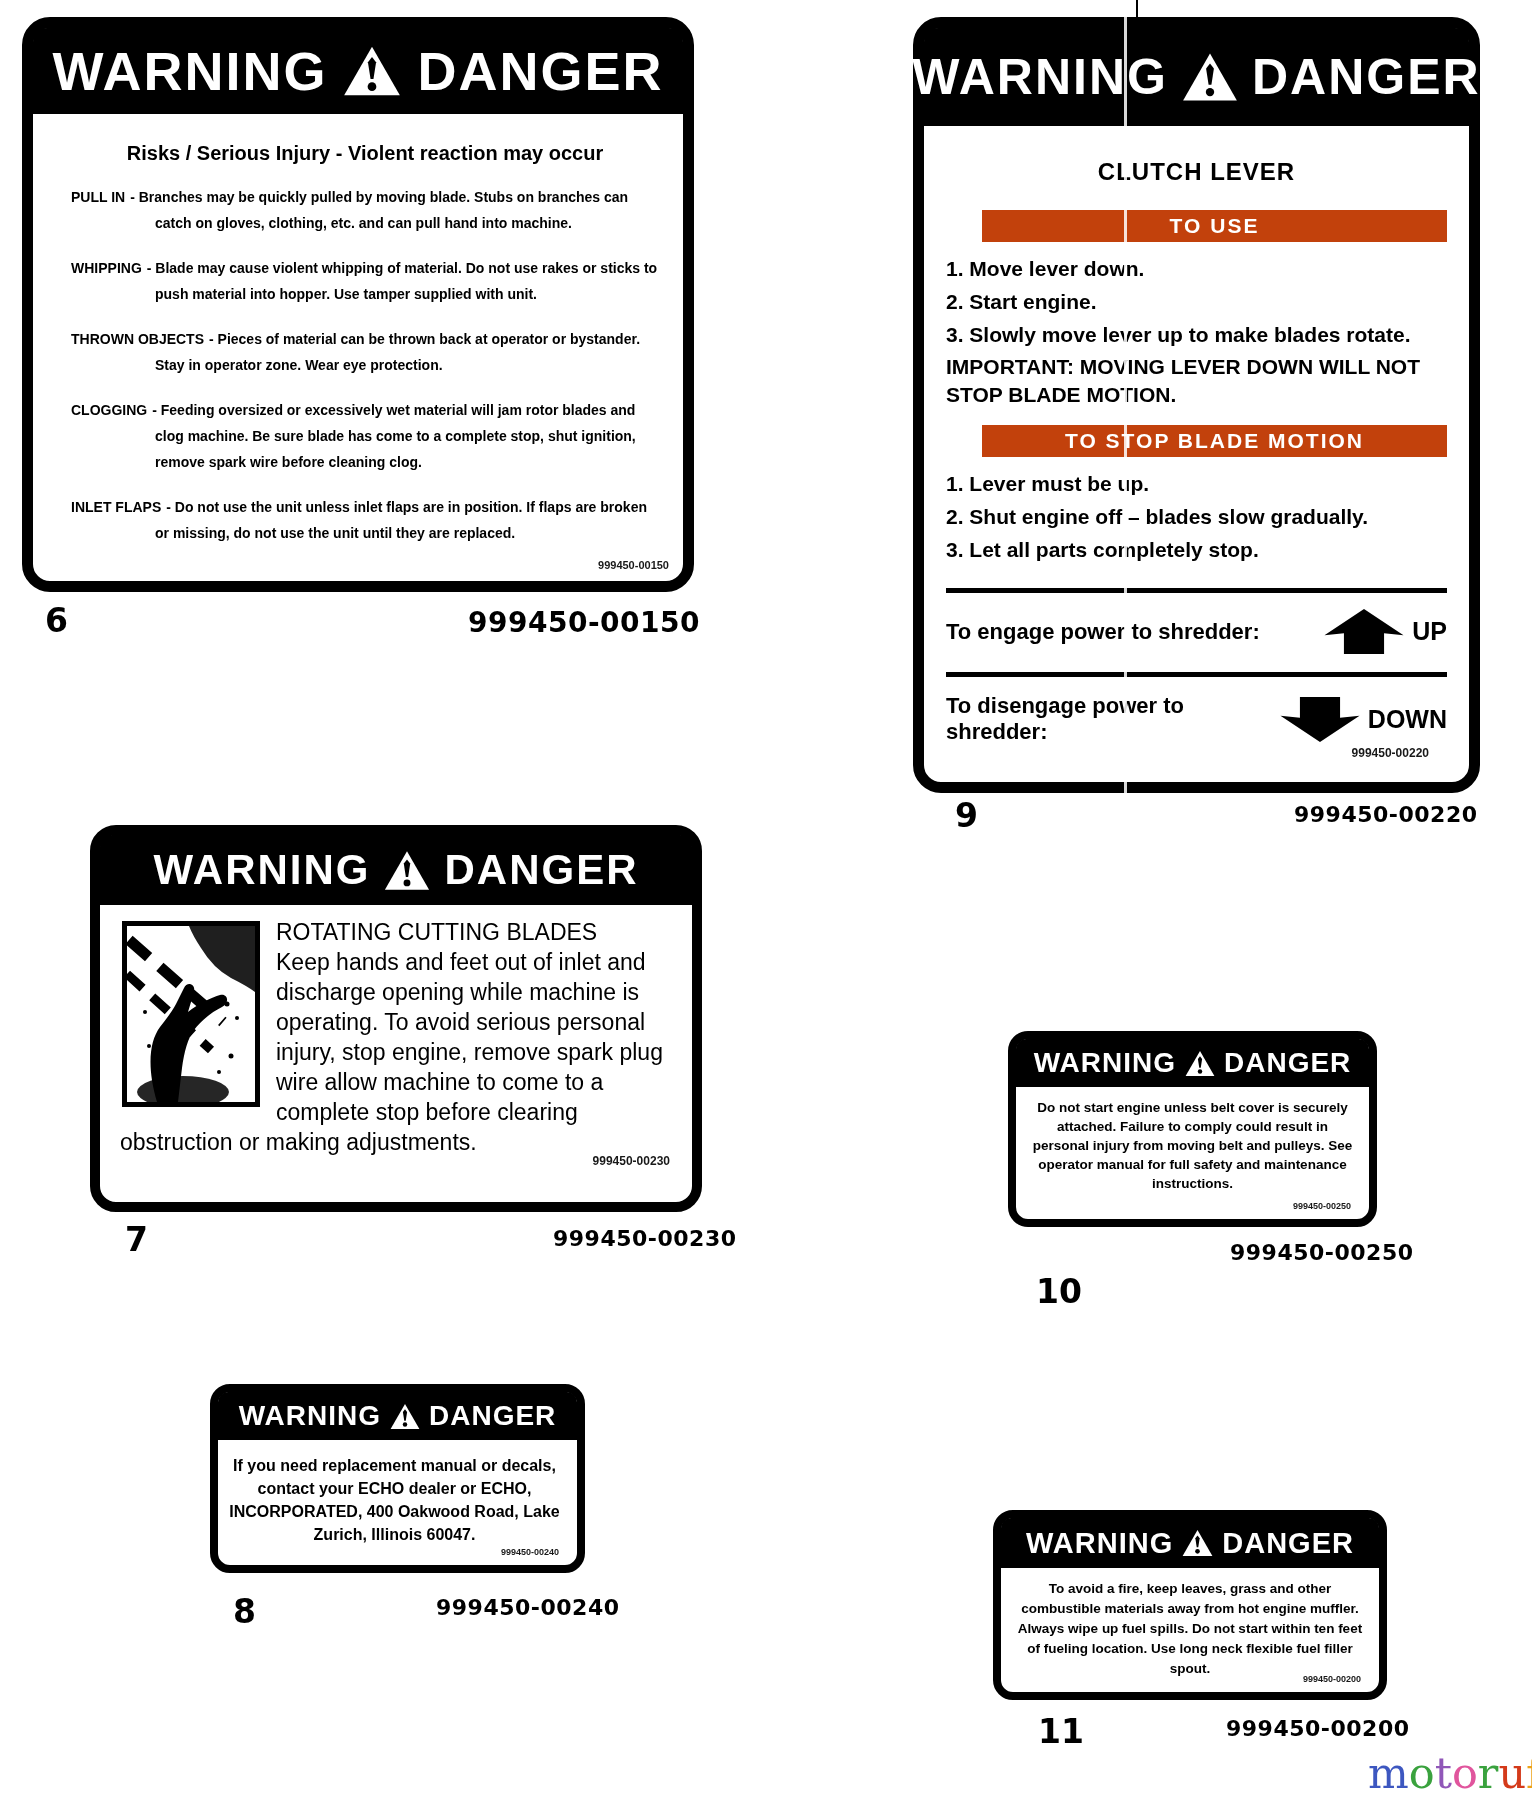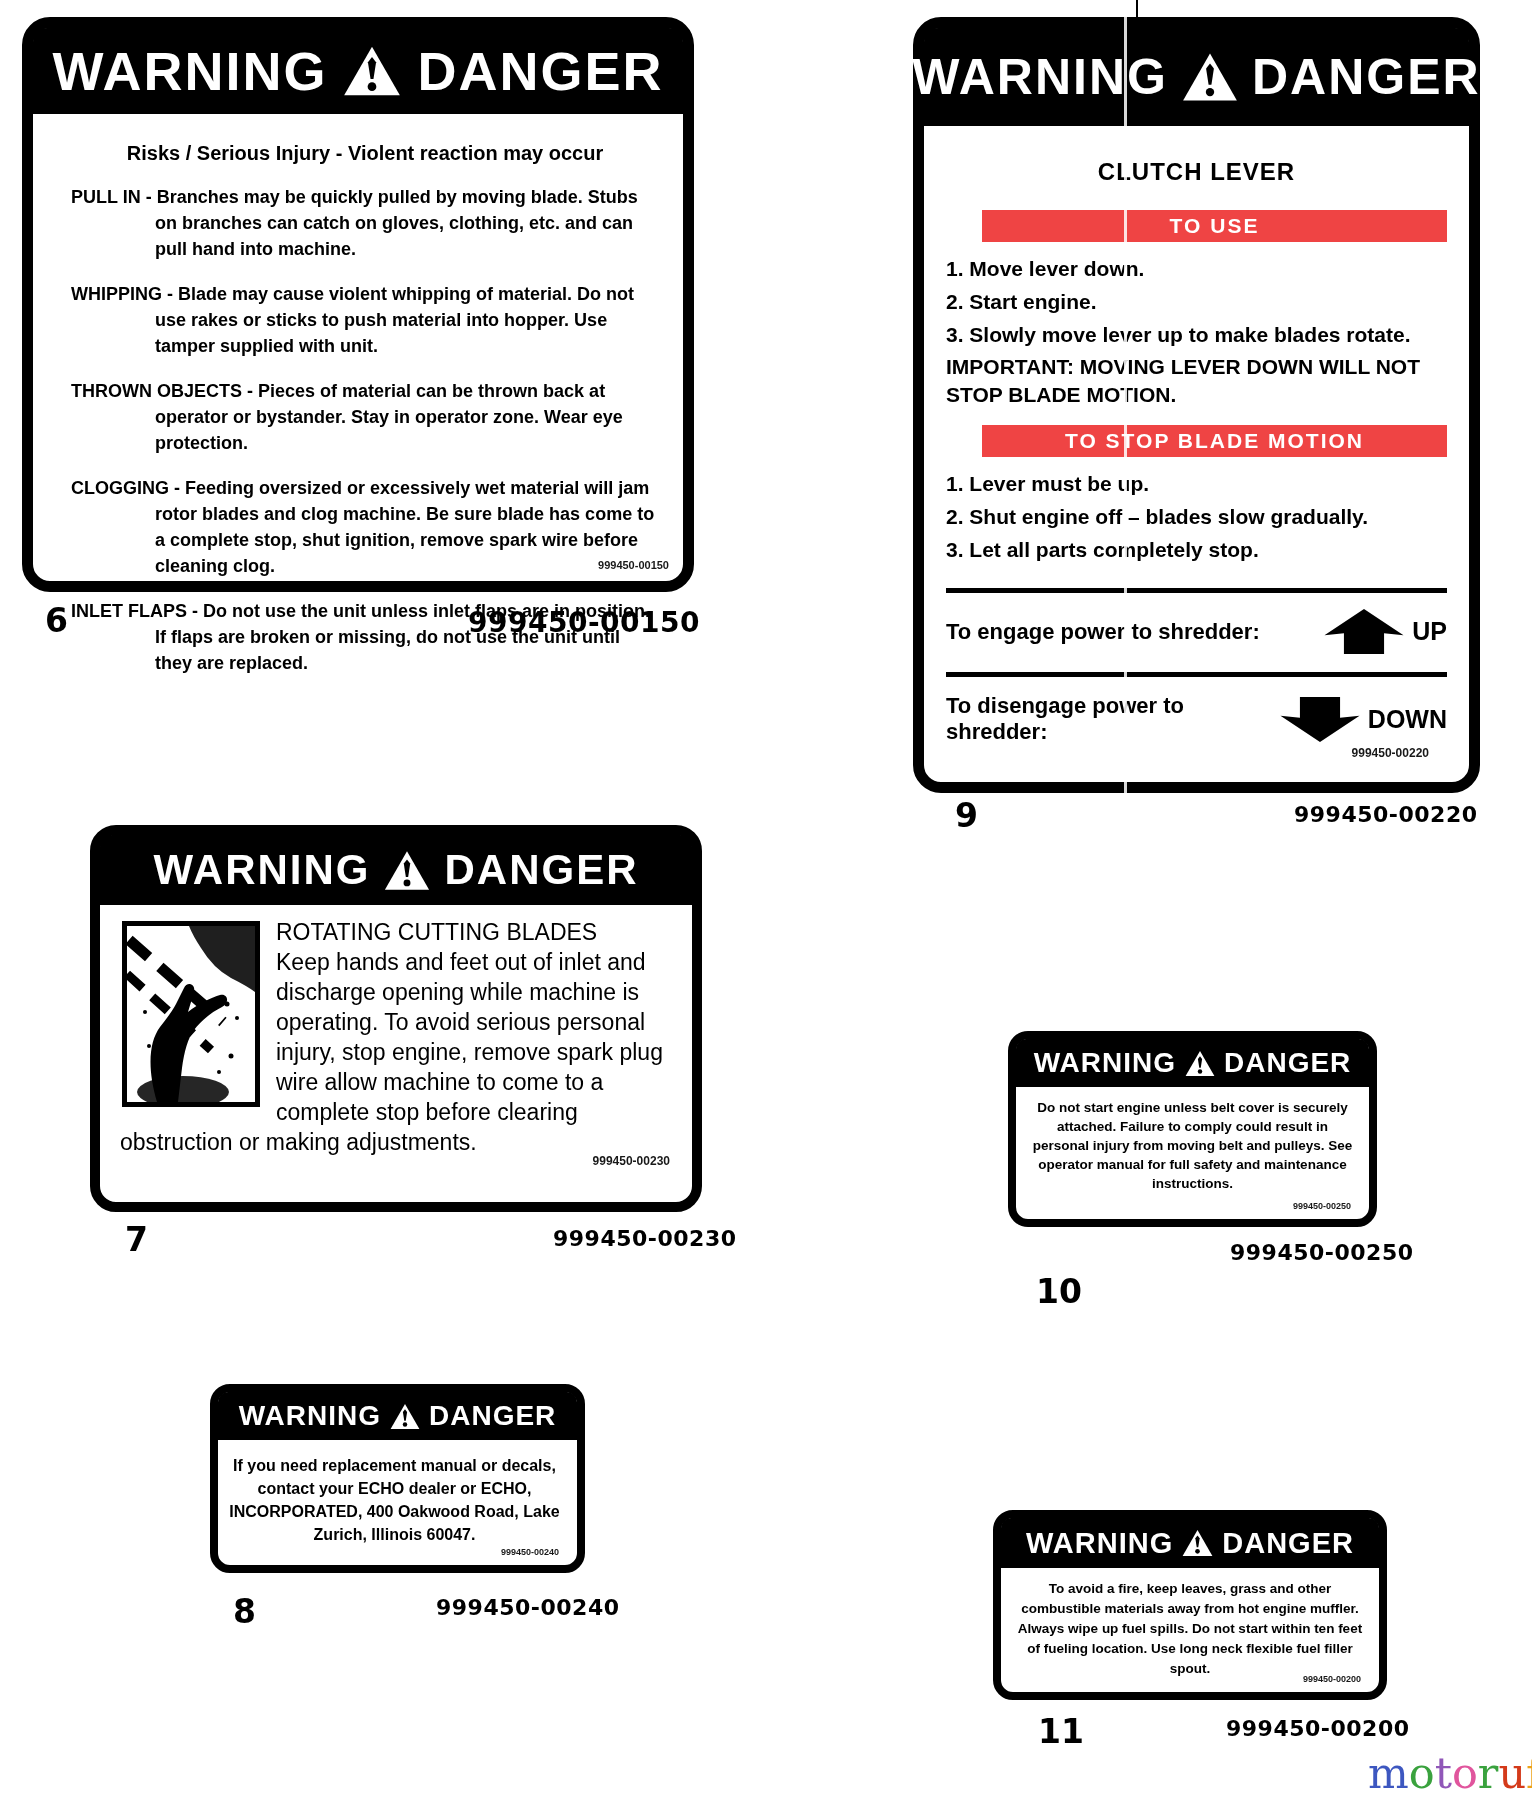--- a/index.html
+++ b/index.html
@@ -11,30 +11,30 @@
   .decal-header{background:#000;color:#fff;display:flex;align-items:center;justify-content:center;
                 font-weight:800;letter-spacing:2px;}
   .decal-header .w{white-space:nowrap;}
   .tri{flex:0 0 auto;}
 
   
   #decal6{left:22px;top:17px;width:672px;height:575px;border-radius:28px;border-width:11px;}
   #decal6 .decal-header{height:86px;font-size:54px;border-radius:14px 14px 0 0;gap:16px;}
   #decal6 .body{padding:14px 24px 0 38px;}
   .d6-subtitle{text-align:center;font-size:20px;font-weight:700;margin-top:14px;}
-  .d6-item{padding-left:84px;text-indent:-84px;margin-top:19px;font-size:18px;line-height:26px;font-weight:600;}
+  .d6-item{padding-left:84px;text-indent:-84px;margin-top:19px;font-size:14px;line-height:26px;font-weight:600;}
   .d6-term{font-weight:800;}
   .d6-text{margin-left:5px;}
 
   
   #decal9{left:913px;top:17px;width:567px;height:776px;border-radius:28px;border-width:11px;}
   #decal9 .decal-header{height:98px;font-size:50px;border-radius:14px 14px 0 0;gap:14px;}
   #decal9 .body{padding:0 22px;}
   .d9-title{text-align:center;font-size:24px;font-weight:800;margin-top:32px;letter-spacing:1px;}
-  .d9-bar{background:#ef4444;color:#fff;text-align:center;font-size:21px;font-weight:800;
+  .d9-bar{background:#c2410c;color:#fff;text-align:center;font-size:21px;font-weight:800;
           letter-spacing:2px;height:32px;line-height:32px;margin-top:24px;margin-left:36px;}
   .d9-bar.second{margin-top:16px;}
   .d9-item{font-size:21px;font-weight:700;line-height:33px;}
   .d9-list{margin-top:10px;}
   .d9-important{font-size:21px;font-weight:800;line-height:28px;margin-top:2px;}
   .d9-rule{border-top:5px solid #000;margin-top:22px;}
   .d9-row{display:flex;align-items:center;justify-content:space-between;margin-top:16px;
           font-size:22px;font-weight:700;}
   .d9-arrowgrp{display:flex;align-items:center;gap:8px;font-weight:800;font-size:25px;}
   .crease{position:absolute;top:-11px;bottom:-11px;left:200px;width:3px;background:#fff;opacity:.85;}

